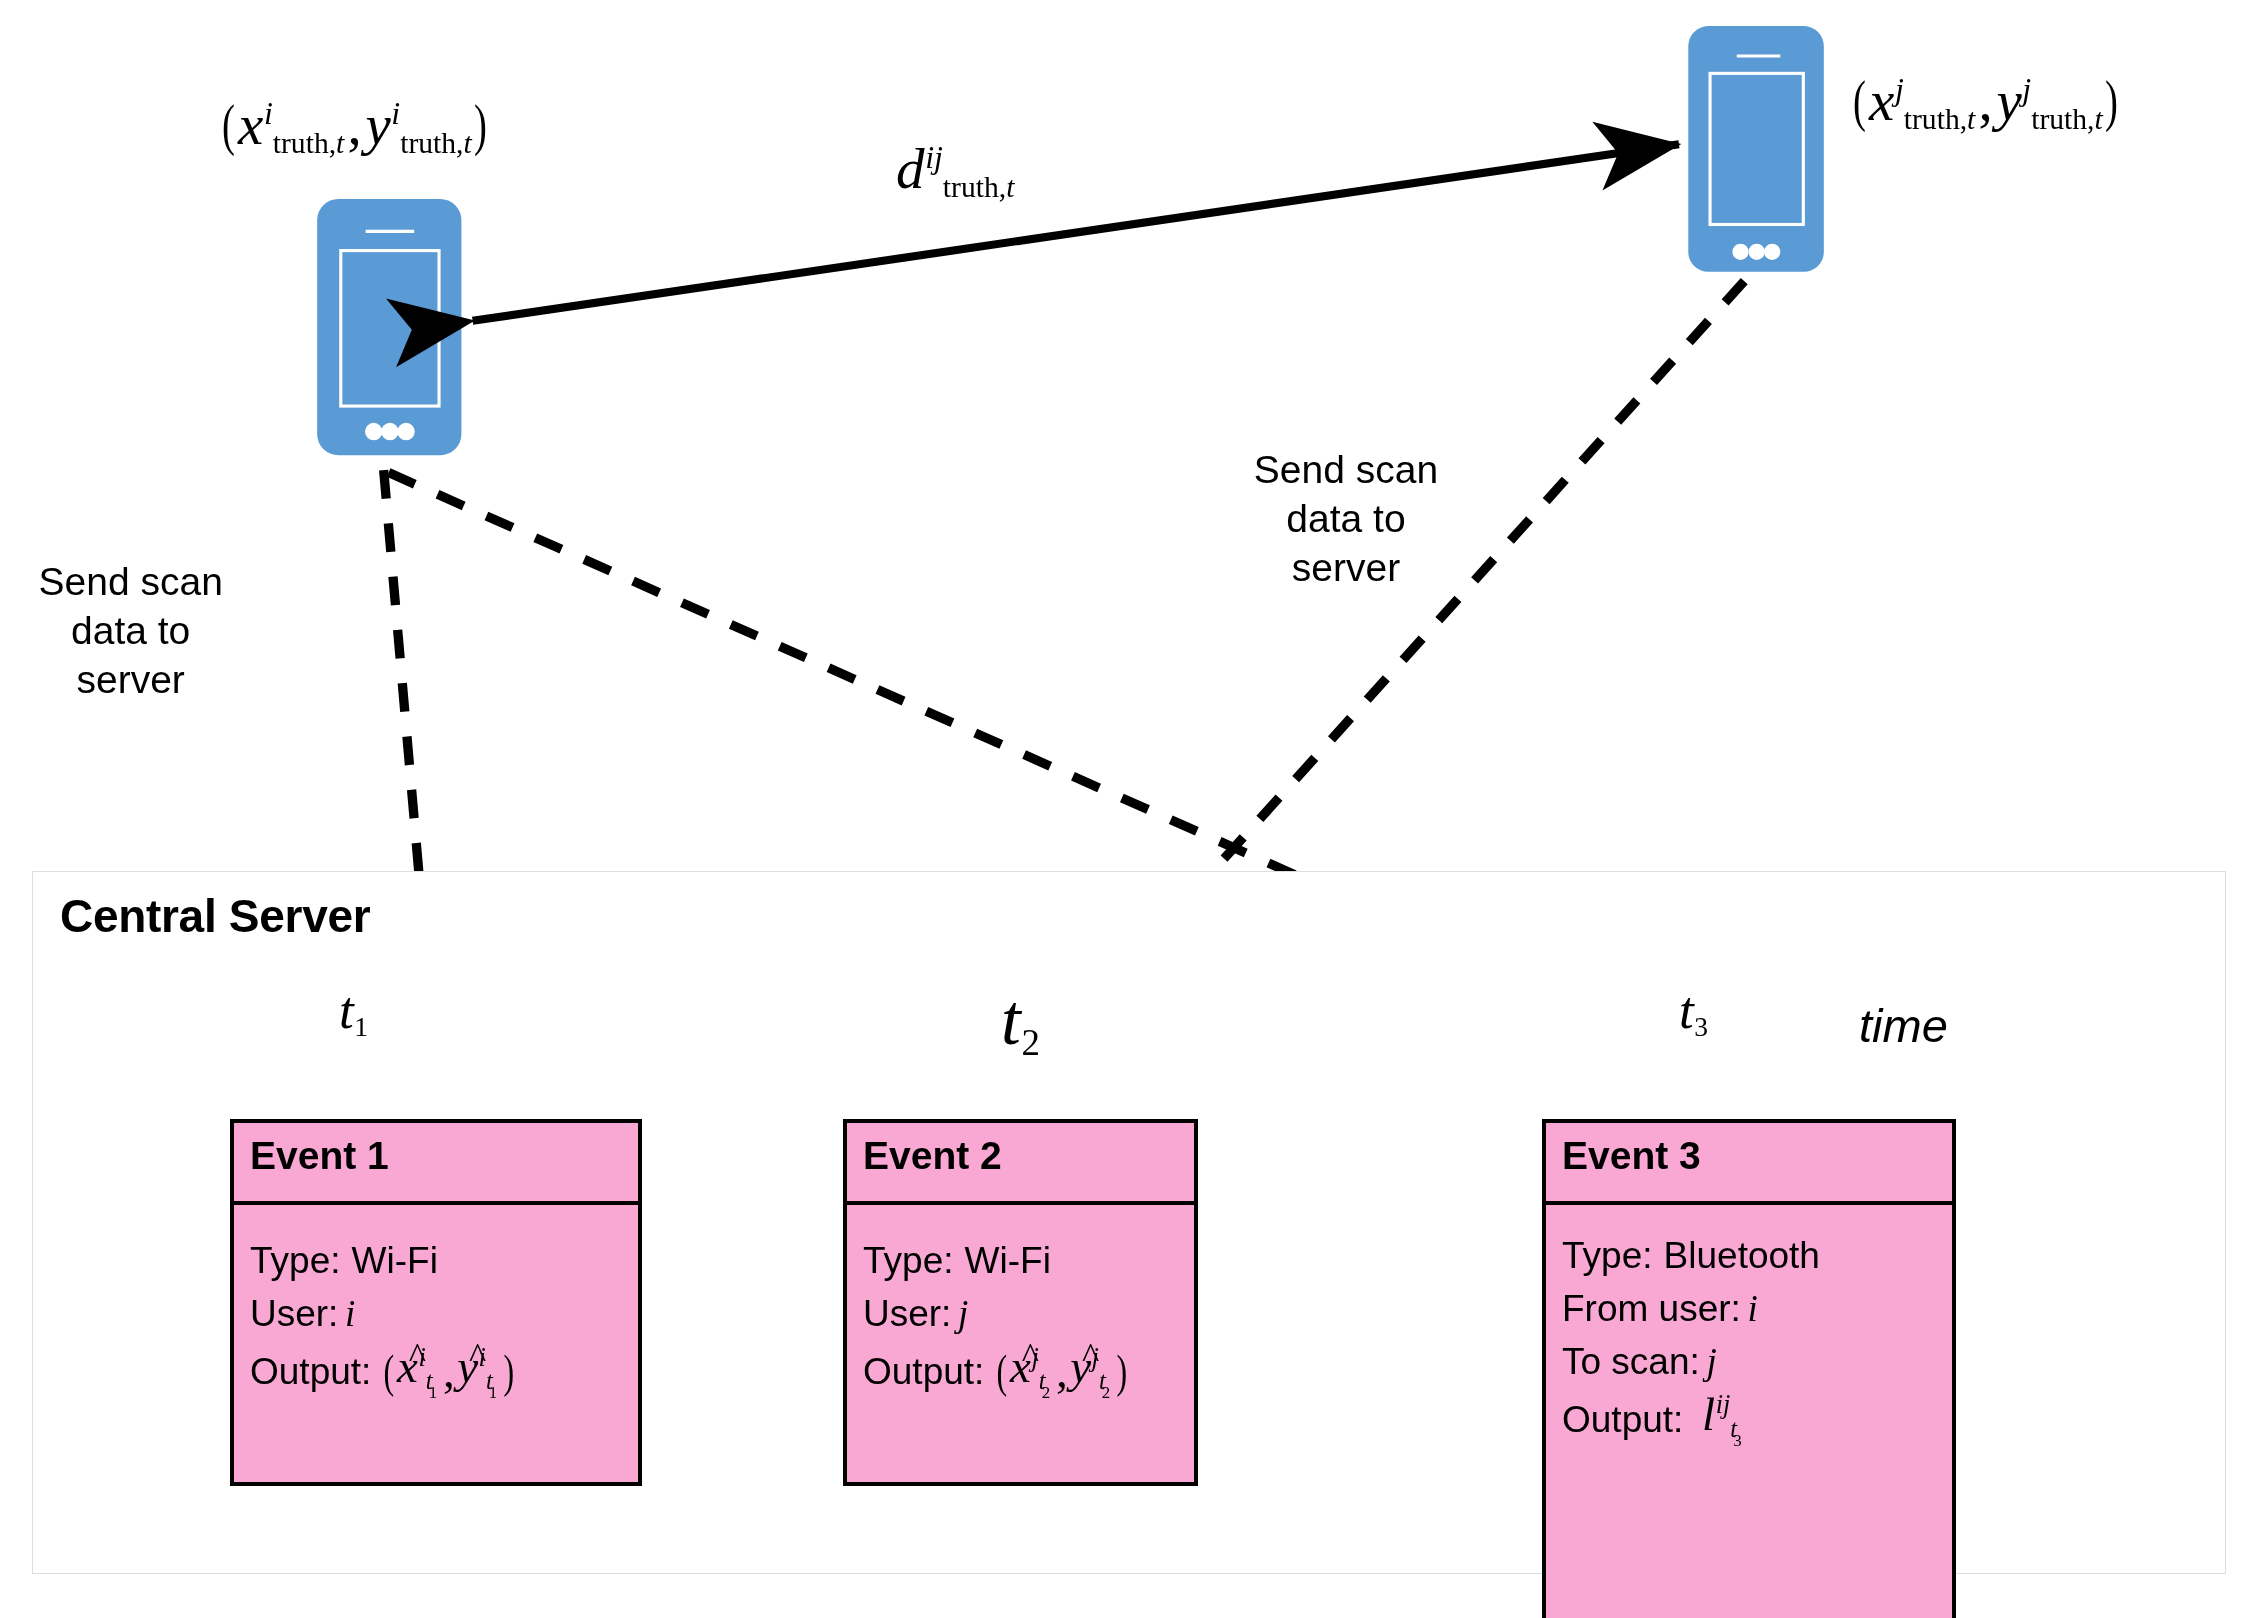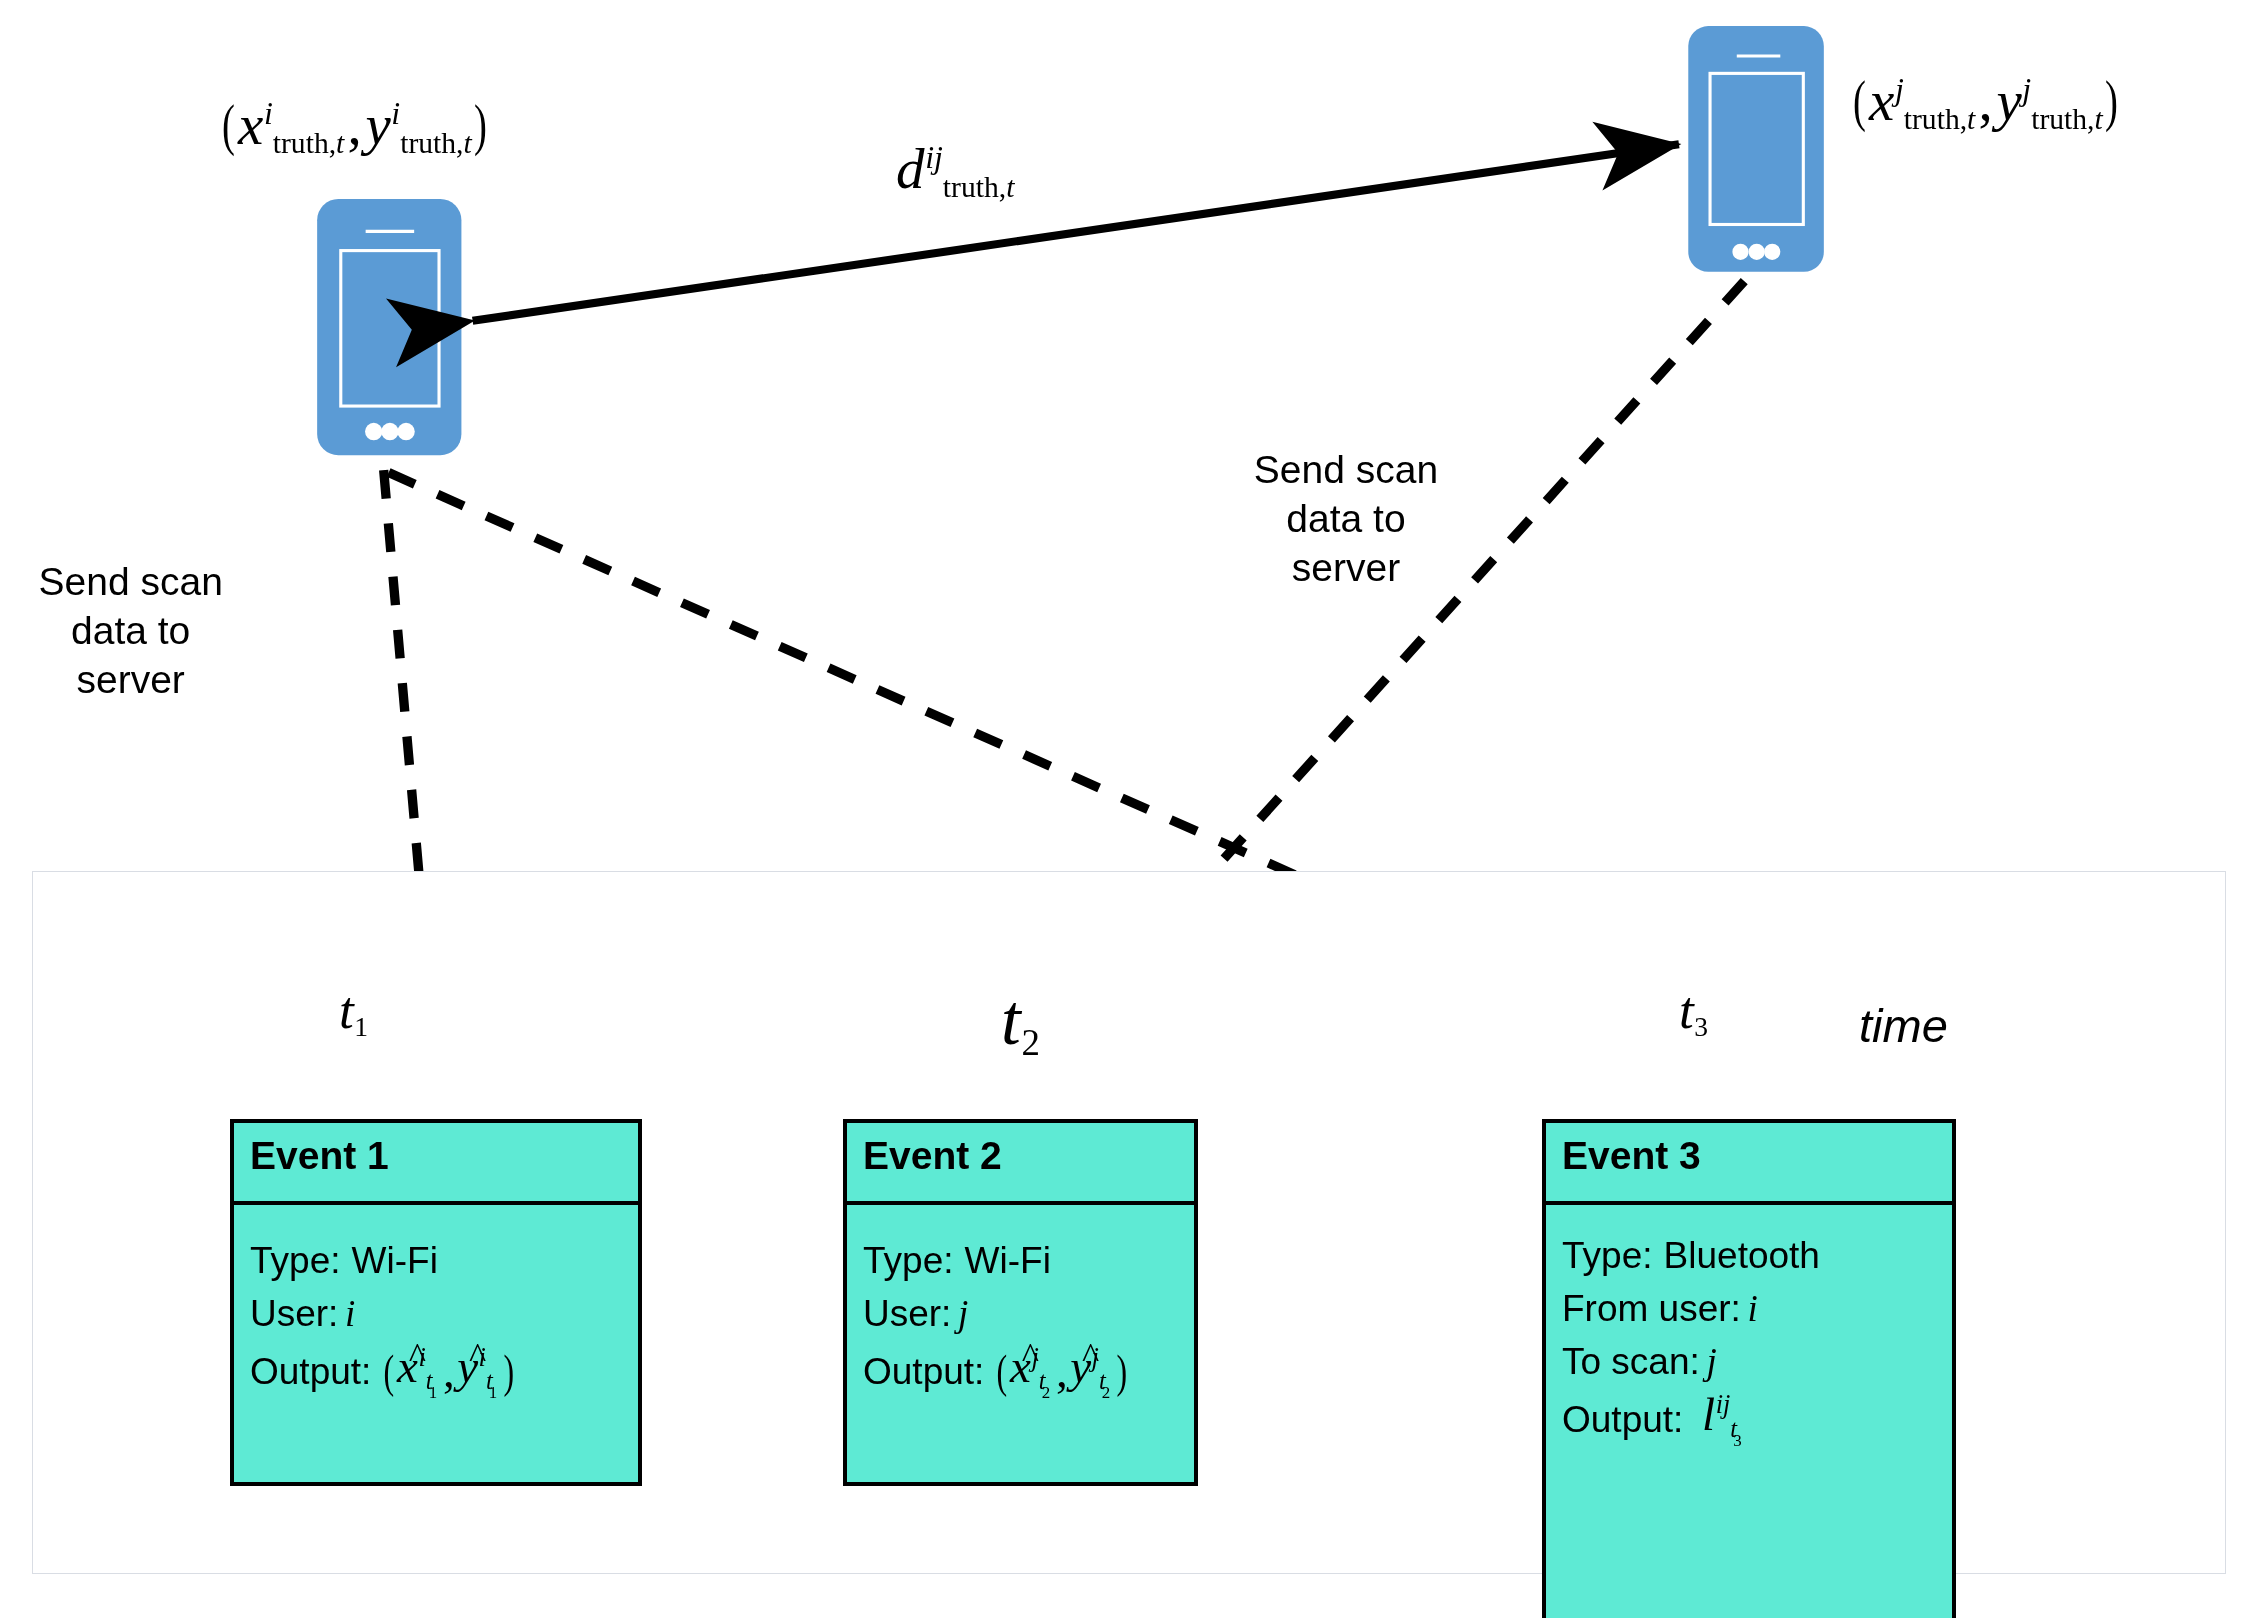--- a/index.html
+++ b/index.html
@@ -28,21 +28,21 @@
   .hat>.hatmark{position:absolute;left:50%;top:-.30em;transform:translateX(-58%);
                 font-size:.78em;font-style:normal;}
 
   
   #server-panel{position:absolute;left:32px;top:871px;width:2194px;height:703px;
                 border:1.9px solid #d9dde4;background:#ffffff;box-sizing:border-box;}
   #server-title{position:absolute;left:60px;top:889px;font-size:46px;font-weight:bold;
                 font-family:"Liberation Sans",sans-serif;letter-spacing:-0.3px;}
 
   
-  .event-box{position:absolute;border:4.4px solid #000;background:#5eead4;box-sizing:border-box;}
+  .event-box{position:absolute;border:4.4px solid #000;background:#f9a8d4;box-sizing:border-box;}
   .event-head{height:82px;border-bottom:4.4px solid #000;box-sizing:border-box;position:relative;}
   .event-head span{position:absolute;left:16px;top:11.2px;font-size:39px;font-weight:bold;
                    font-family:"Liberation Sans",sans-serif;}
   .event-body{padding:29px 0 0 16px;box-sizing:border-box;}
   .event-line{font-size:37px;font-family:"Liberation Sans",sans-serif;line-height:53px;
               display:flex;align-items:center;white-space:nowrap;}
   .event-line .mathit{font-size:37px;margin-left:.18em;}
   .out-math{margin-left:10px;display:inline-flex;align-items:center;}
 </style>
 </head>
@@ -132,20 +132,21 @@
     <div>server</div>
   </div>
 
   <div class="txt sans scan-label" style="left:1234px;top:445px;">
     <div>Send scan</div>
     <div>data to</div>
     <div>server</div>
   </div>
 
   <div id="server-panel"></div>
+  <div id="server-title" class="txt">Central Server</div>
 
   <div class="txt math" style="left:339px;top:980px;font-size:53px;">
     <span class="var"><span>t</span><span class="sub">1</span></span>
   </div>
   <div class="txt math" style="left:973px;top:980px;font-size:71px;margin-left:28px;">
     <span class="var"><span>t</span><span class="sub">2</span></span>
   </div>
   <div class="txt math" style="left:1679px;top:980px;font-size:53px;">
     <span class="var"><span>t</span><span class="sub">3</span></span>
   </div>

